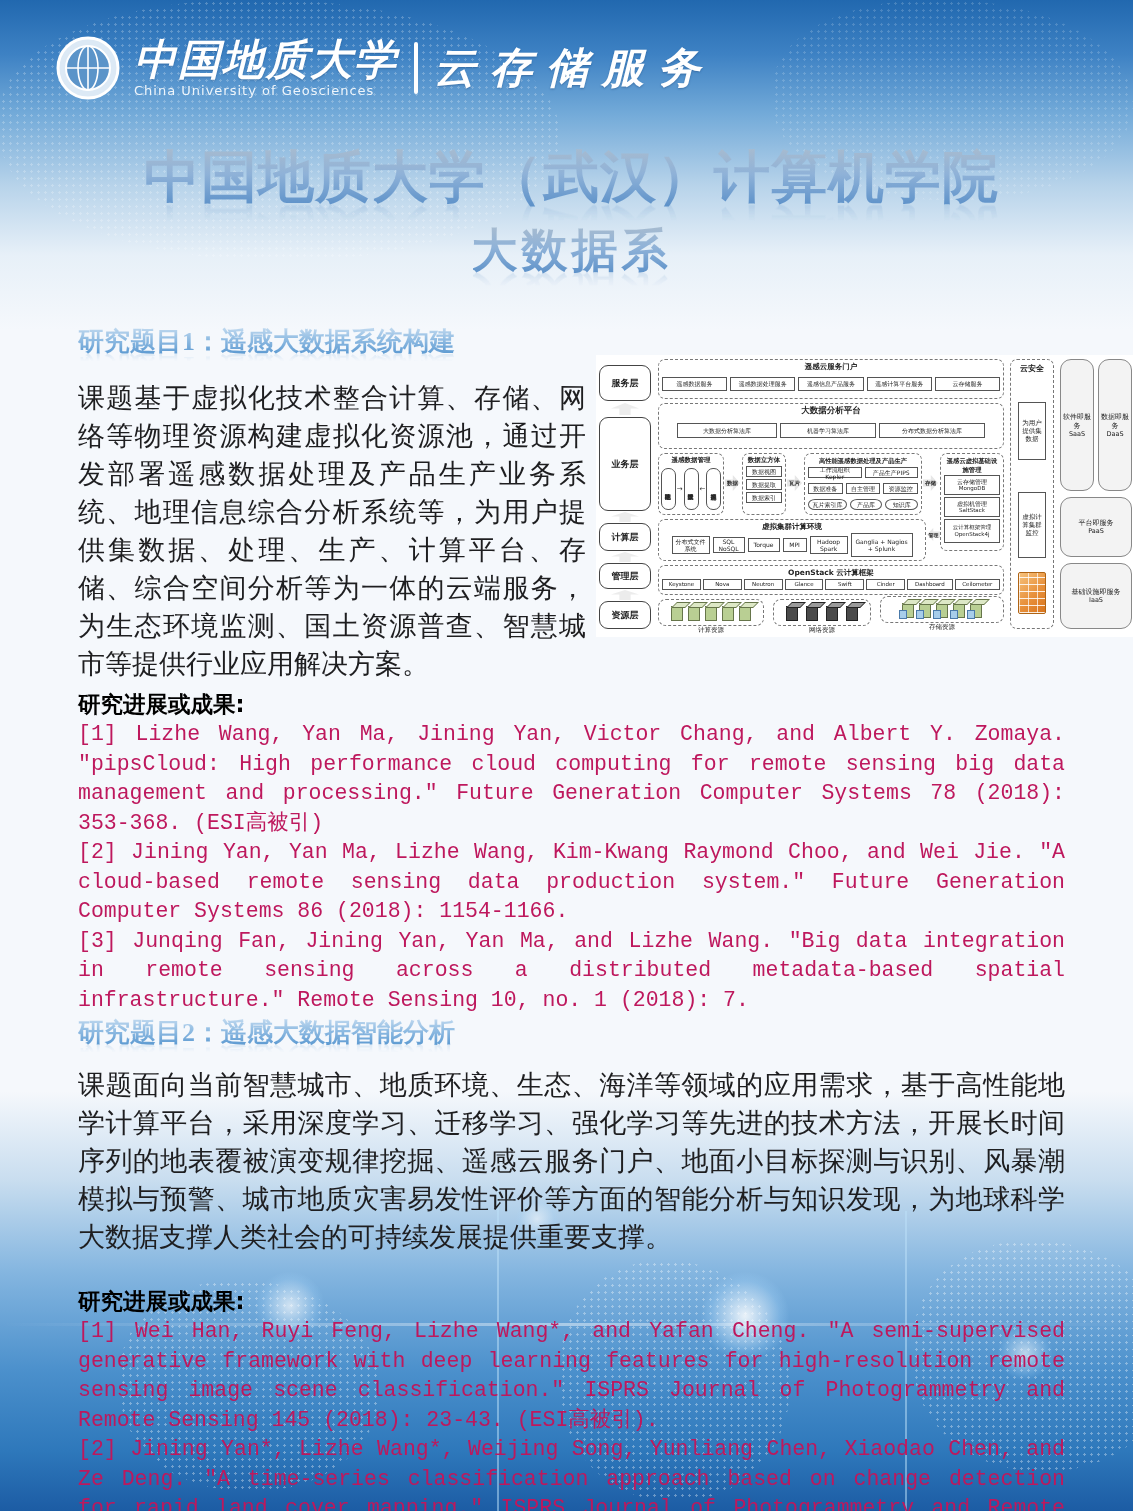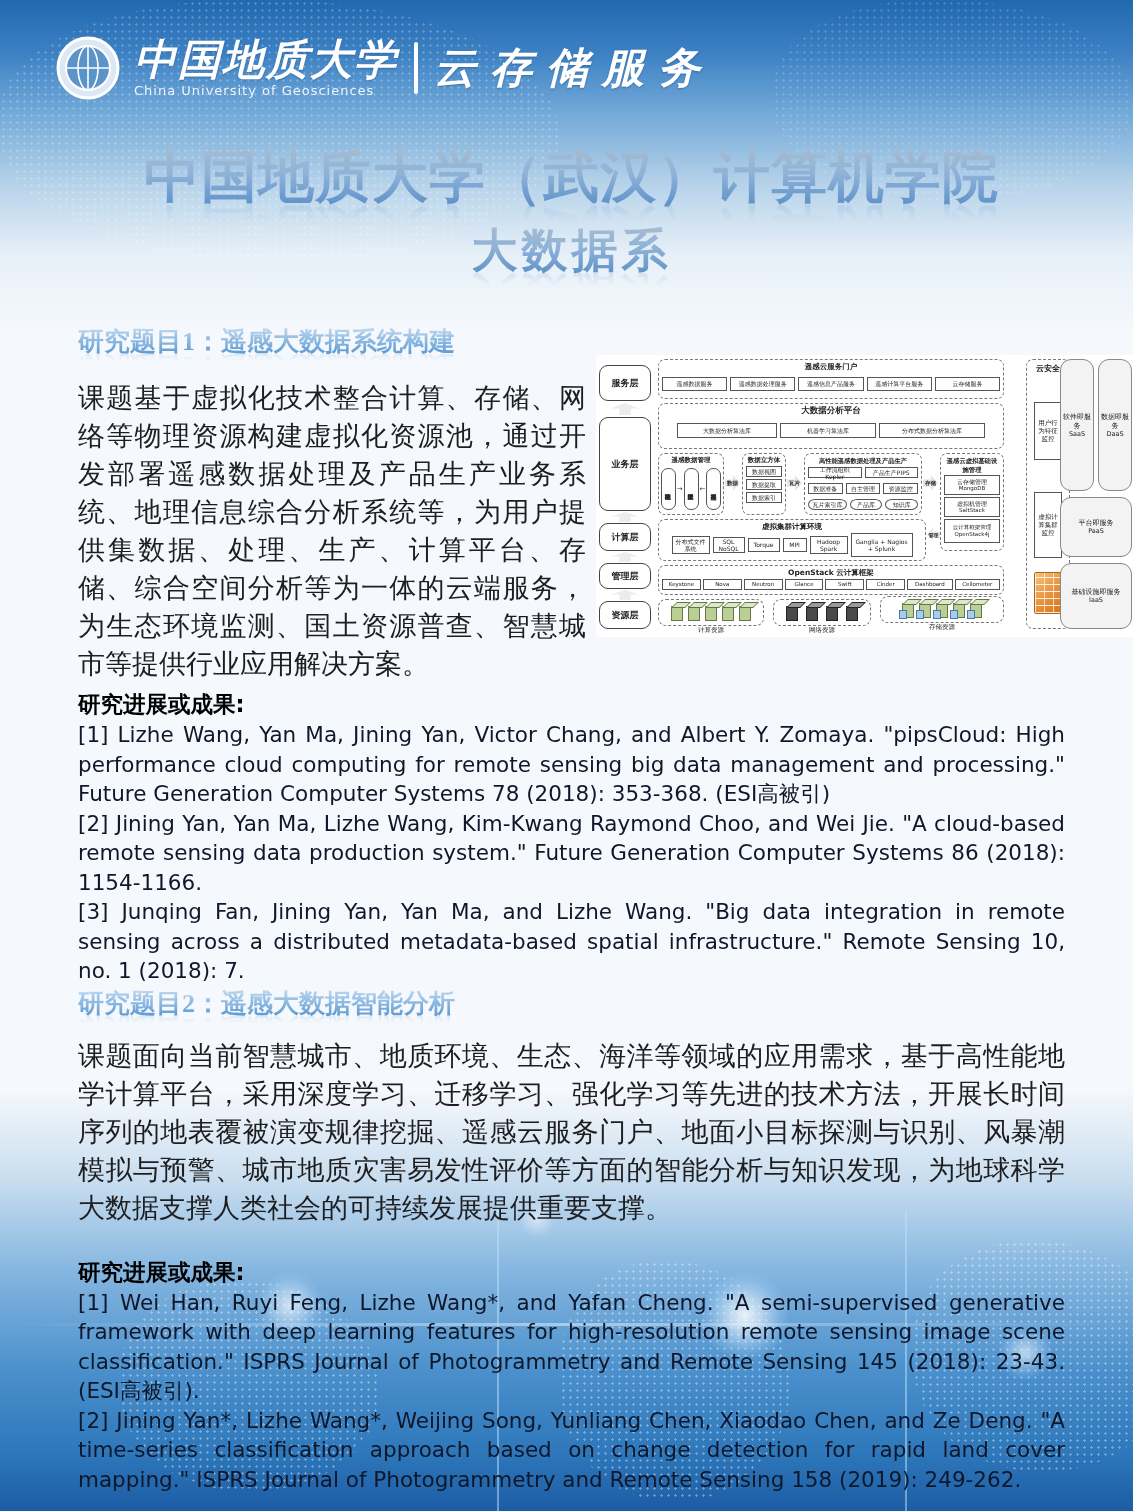--- a/index.html
+++ b/index.html
@@ -60,21 +60,21 @@
   }
   .sub-title{font-family:var(--serif);font-weight:600;font-size:46px;text-align:center;margin-top:4px;letter-spacing:4px;}
   .direction-heading{font-family:var(--serif);font-weight:600;font-size:31px;margin-top:46px;}
   .topic-heading{font-family:var(--serif);font-weight:600;font-size:26px;margin-top:42px;}
 
   
   .cols{display:flex;gap:10px;align-items:flex-start;margin-top:20px;}
   .body-par{font-size:27px;line-height:38px;color:#1e1e20;text-align:justify;}
   .body-par.narrow{width:508px;flex-shrink:0;}
   .results-heading{font-weight:bold;font-size:22.5px;color:#000;margin-top:6px;}
-  .pub{font-size:21.5px;line-height:29.5px;color:#0f172a;text-align:justify;}
+  .pub{font-size:21.5px;line-height:29.5px;color:#be185d;text-align:justify;font-family:Liberation Mono, monospace;}
   .topic2-heading{margin-top:0px;}
   .wide-par{margin-top:16px;}
   .results2{margin-top:30px;}
 
   
   .diagram{position:relative;width:540px;height:282px;background:#fff;flex-shrink:0;margin-top:-24px;color:#222;}
   .layer-box{position:absolute;left:3px;width:52px;border:1px solid #444;border-radius:9px;background:#fff;
     display:flex;align-items:center;justify-content:center;font-size:9px;font-weight:600;}
   .up-arrow{position:absolute;left:15px;width:28px;background:#ececec;
     clip-path:polygon(50% 0,100% 46%,70% 46%,70% 100%,30% 100%,30% 46%,0 46%);
@@ -318,23 +318,23 @@
       </div>
       <div class="res-group" style="left:284px;top:241px;width:124px;height:27px">
         <span class="srv sto"></span>
         <span class="srv sto"></span>
         <span class="srv sto"></span>
         <span class="srv sto"></span>
         <span class="srv sto"></span>
         <span class="res-label">存储资源</span>
       </div>
 
-      <div class="sec-col" style="left:430px;top:4px;width:44px;height:270px">
+      <div class="sec-col" style="left:414px;top:4px;width:44px;height:270px">
         <div class="sec-title">云安全</div>
-        <div class="sec-box" style="height:58px;margin-top:28px">用户行为特征监控</div>
+        <div class="sec-box" style="height:58px;margin-top:28px">为用户提供集数据</div>
         <div class="sec-box" style="height:66px;margin-top:32px">虚拟计算集群监控</div>
         <div class="firewall" style="margin-top:14px"></div>
       </div>
 
       <div class="pill" style="left:464px;top:4px;width:34px;height:132px">
         <span class="stack-label">软件即服务</span>
         <span class="stack-sub">SaaS</span>
       </div>
       <div class="pill" style="left:502px;top:4px;width:34px;height:132px">
         <span class="stack-label">数据即服务</span>

